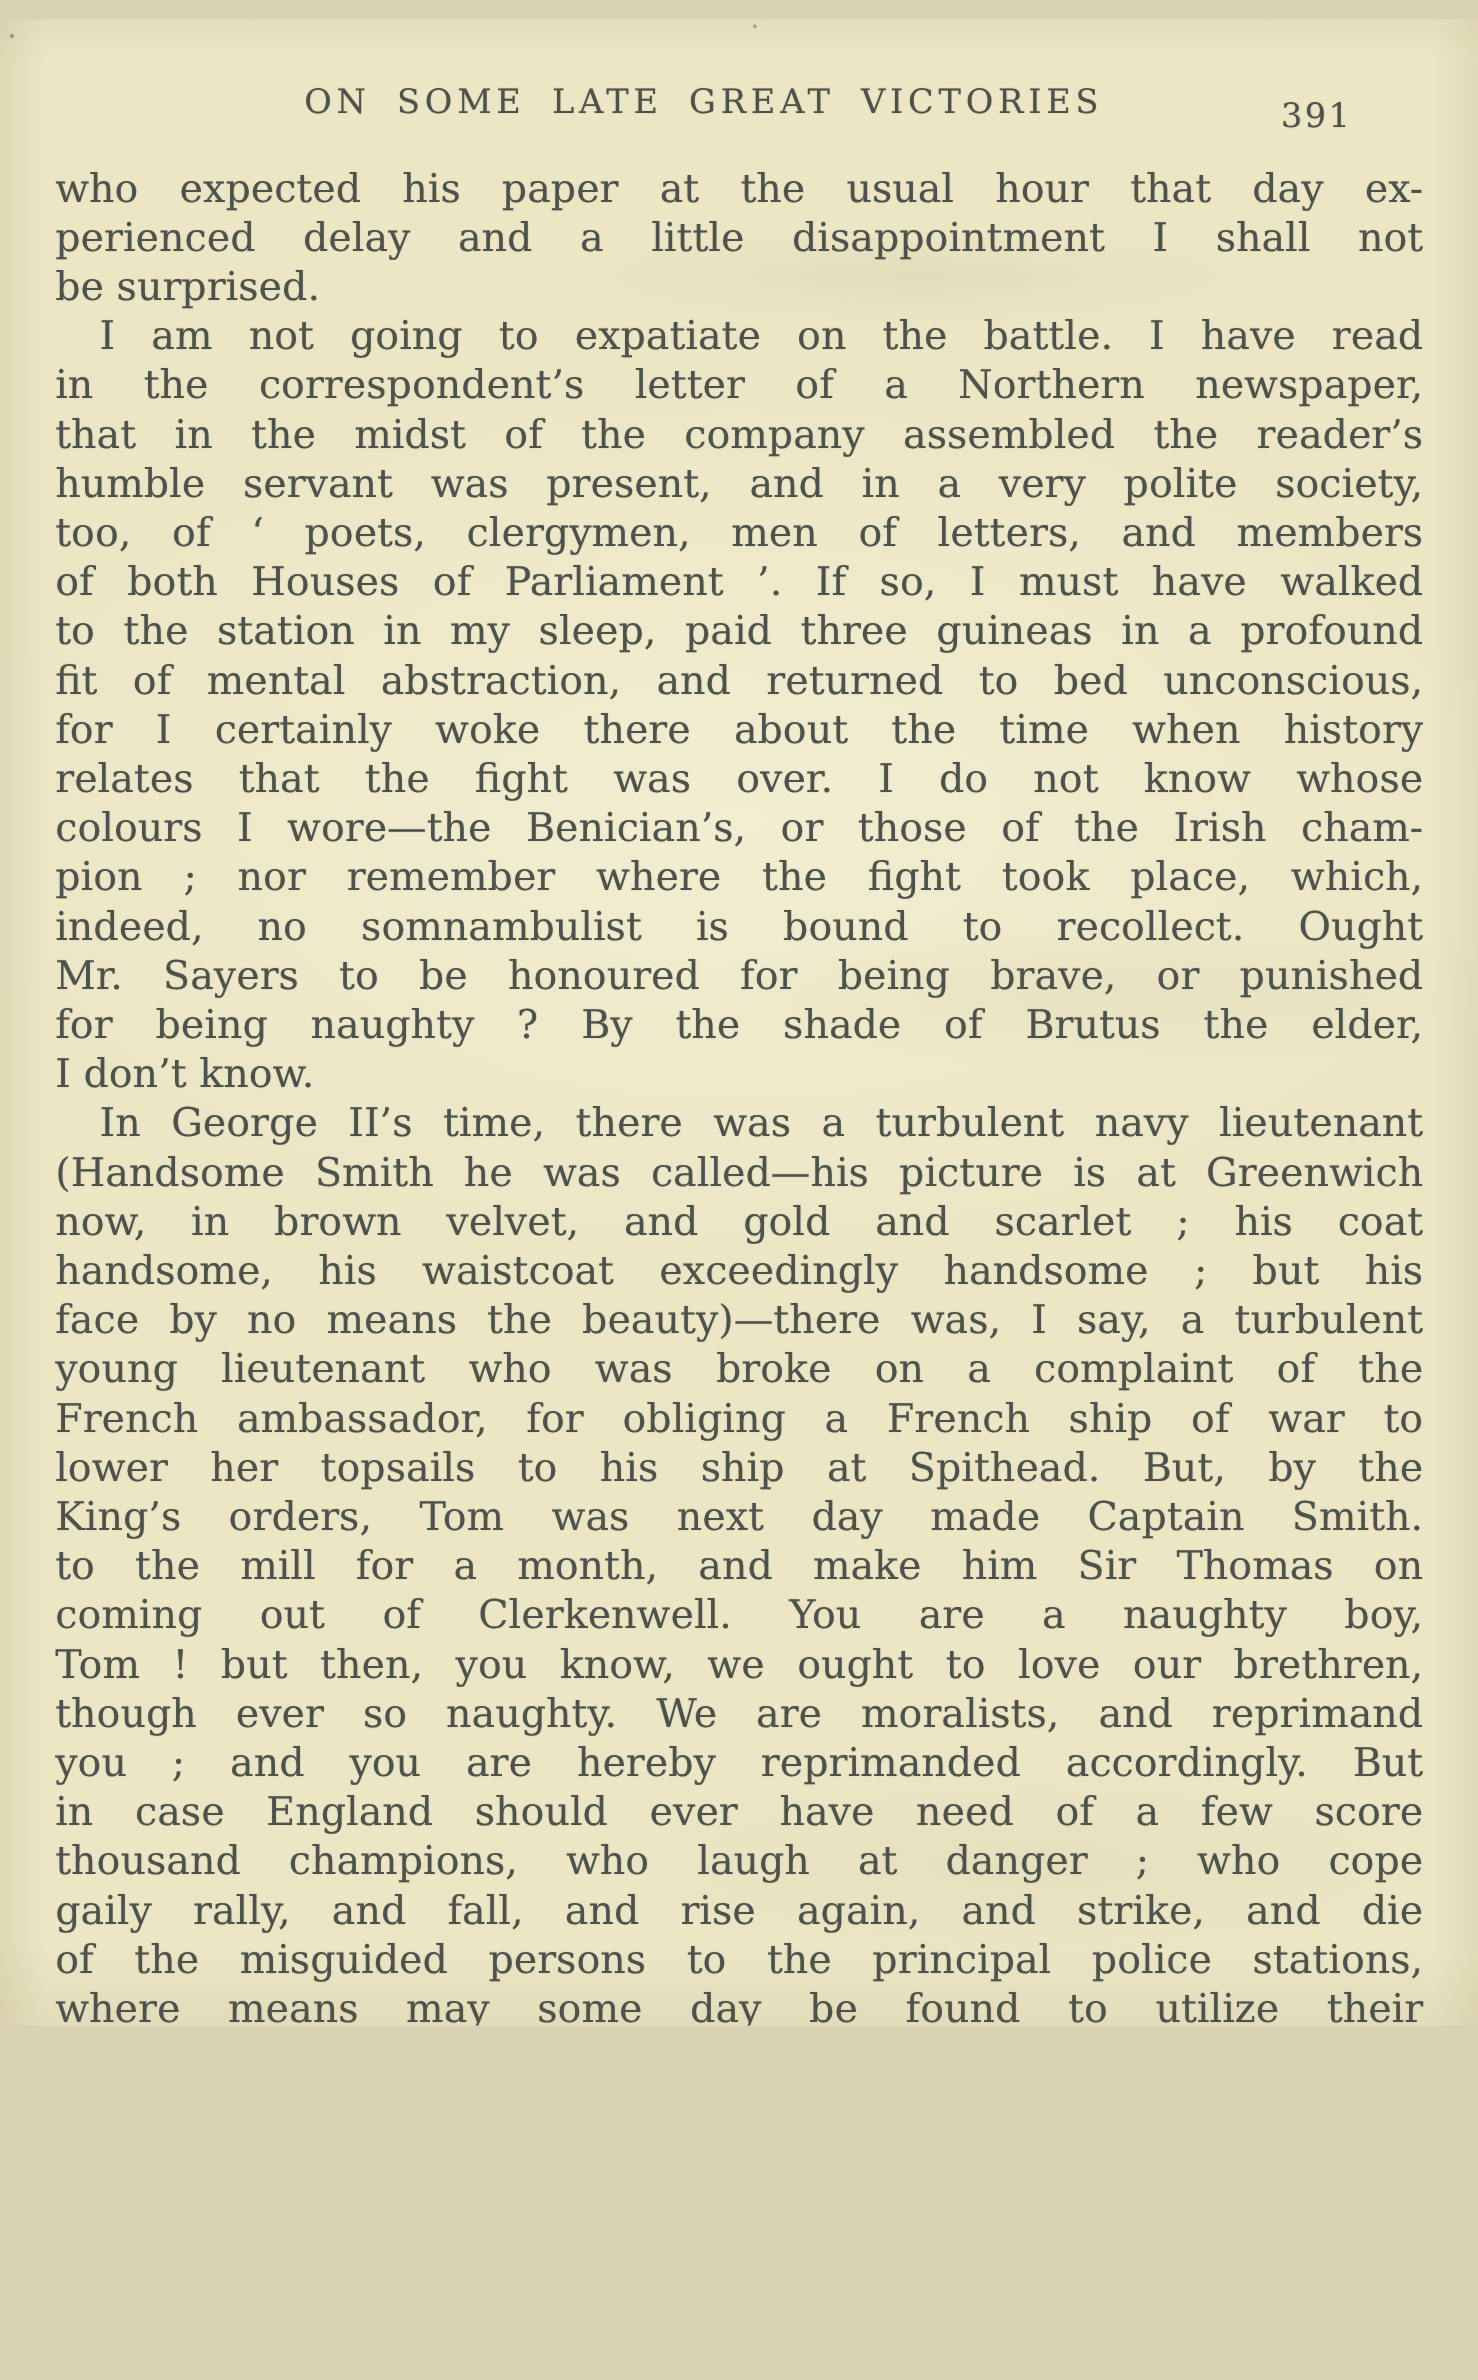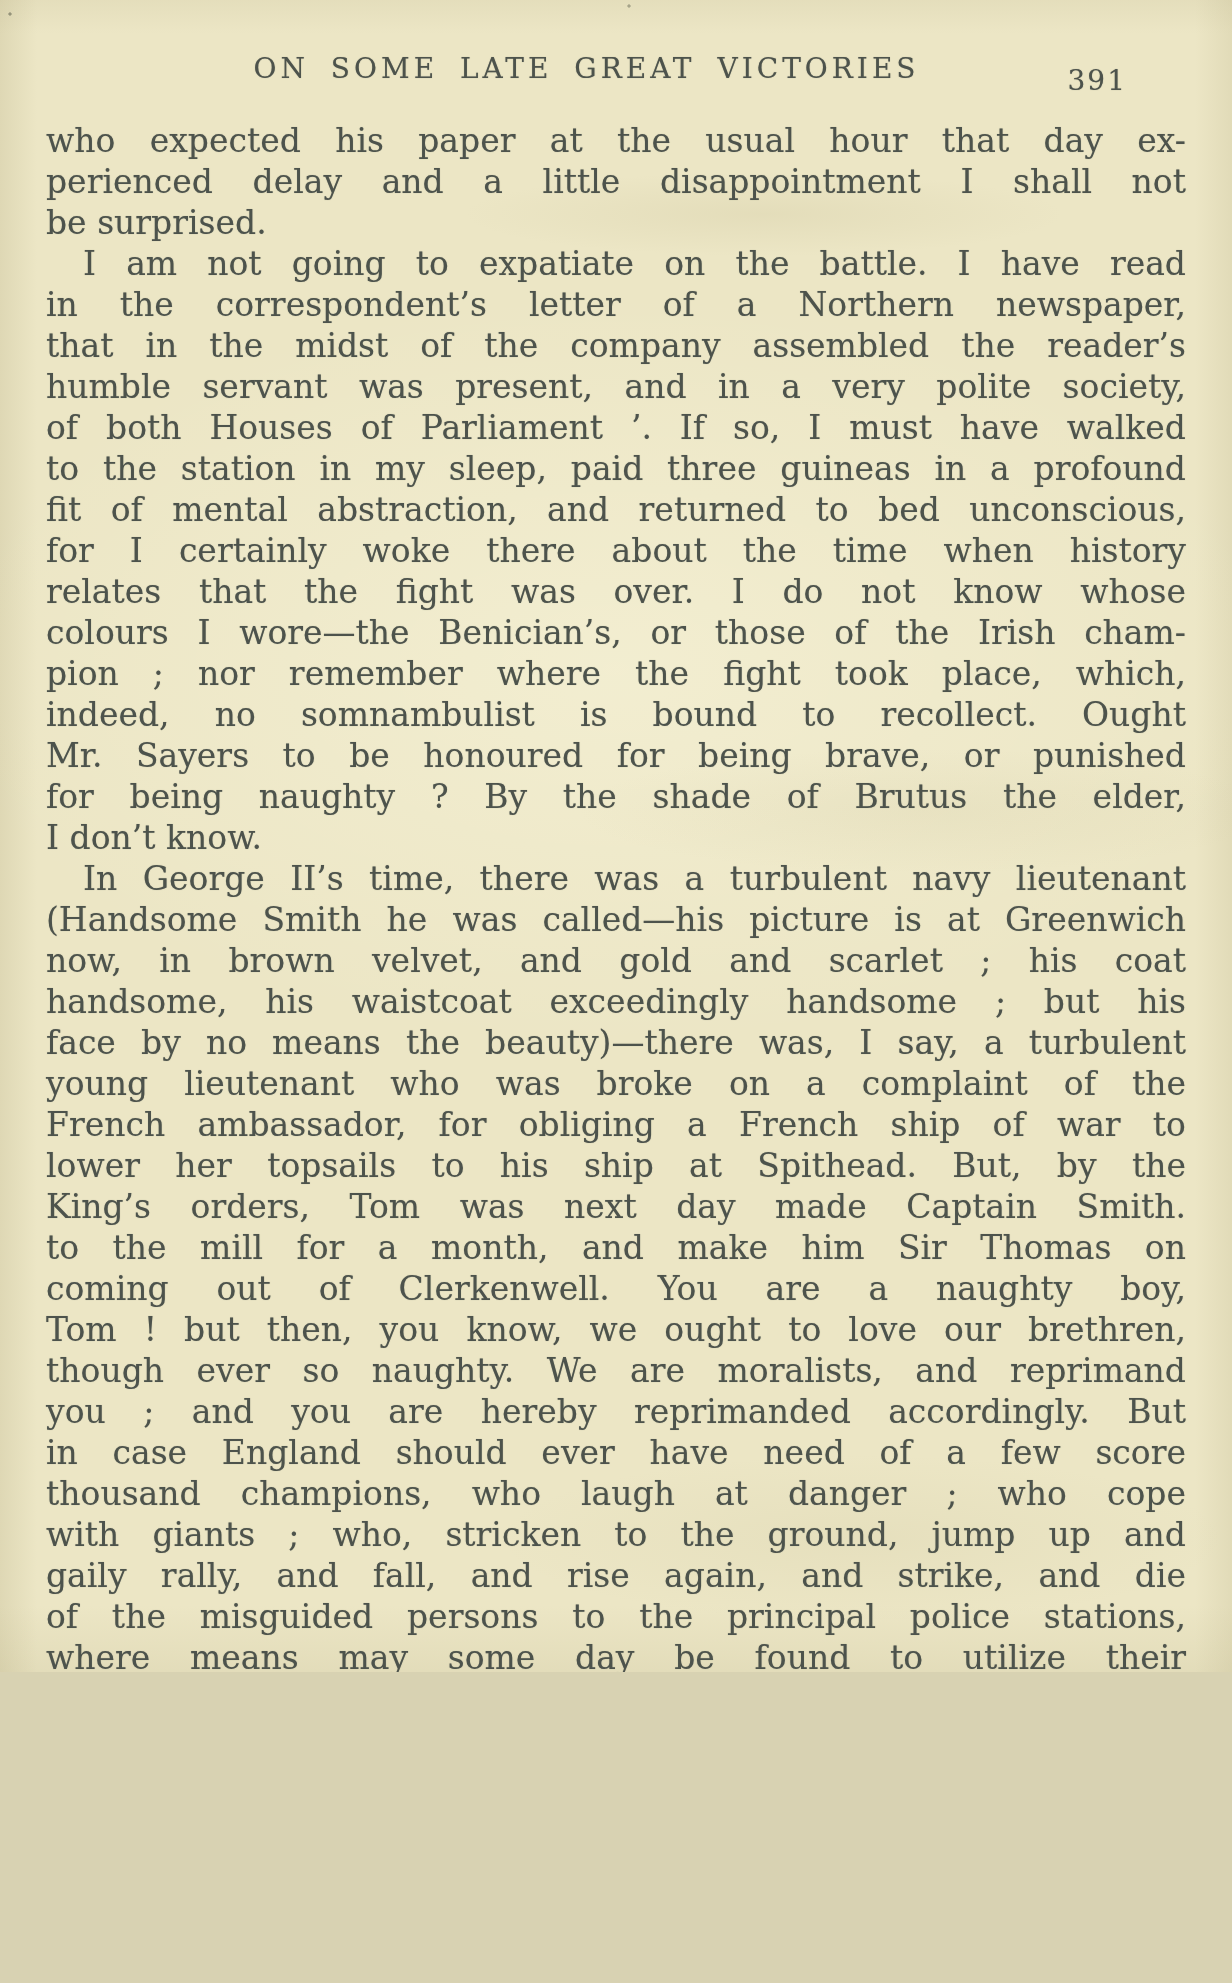--- a/index.html
+++ b/index.html
@@ -4,21 +4,21 @@
 <style>
   html, body {
     margin: 0;
     padding: 0;
     background: #d8d2b2;
   }
   .page {
     position: relative;
     width: 1232px;
     height: 1672px;
-    margin: 0 auto;
+    margin: 16px auto;
     overflow: hidden;
     background-color: #ece6c5;
     
     background-image:
       radial-gradient(circle 3px at 10px 14px, rgba(90,92,75,0.55) 0 40%, transparent 70%),
       radial-gradient(circle 3px at 629px 6px, rgba(90,92,75,0.45) 0 40%, transparent 70%),
       radial-gradient(ellipse 430px 60px at 62% 12.8%, rgba(176,166,120,0.14), transparent 70%),
       radial-gradient(ellipse 500px 90px at 75% 48.5%, rgba(176,166,120,0.10), transparent 70%),
       radial-gradient(ellipse 520px 120px at 70% 92%, rgba(176,166,120,0.10), transparent 70%),
       radial-gradient(ellipse 900px 500px at 50% 40%, rgba(255,252,230,0.35), transparent 75%),
@@ -85,20 +85,21 @@
       <div class="paragraph">
         <div class="line">who expected his paper at the usual hour that day ex-</div>
         <div class="line">perienced delay and a little disappointment I shall not</div>
         <div class="line line-last">be surprised.</div>
       </div>
       <div class="paragraph">
         <div class="line line-indent">I am not going to expatiate on the battle. I have read</div>
         <div class="line">in the correspondent’s letter of a Northern newspaper,</div>
         <div class="line">that in the midst of the company assembled the reader’s</div>
         <div class="line">humble servant was present, and in a very polite society,</div>
+        <div class="line">too, of ‘ poets, clergymen, men of letters, and members</div>
         <div class="line">of both Houses of Parliament ’. If so, I must have walked</div>
         <div class="line">to the station in my sleep, paid three guineas in a profound</div>
         <div class="line">fit of mental abstraction, and returned to bed unconscious,</div>
         <div class="line">for I certainly woke there about the time when history</div>
         <div class="line">relates that the fight was over. I do not know whose</div>
         <div class="line">colours I wore—the Benician’s, or those of the Irish cham-</div>
         <div class="line">pion ; nor remember where the fight took place, which,</div>
         <div class="line">indeed, no somnambulist is bound to recollect. Ought</div>
         <div class="line">Mr. Sayers to be honoured for being brave, or punished</div>
         <div class="line">for being naughty ? By the shade of Brutus the elder,</div>
@@ -114,19 +115,18 @@
         <div class="line">French ambassador, for obliging a French ship of war to</div>
         <div class="line">lower her topsails to his ship at Spithead. But, by the</div>
         <div class="line">King’s orders, Tom was next day made Captain Smith.</div>
         <div class="line">to the mill for a month, and make him Sir Thomas on</div>
         <div class="line">coming out of Clerkenwell. You are a naughty boy,</div>
         <div class="line">Tom ! but then, you know, we ought to love our brethren,</div>
         <div class="line">though ever so naughty. We are moralists, and reprimand</div>
         <div class="line">you ; and you are hereby reprimanded accordingly. But</div>
         <div class="line">in case England should ever have need of a few score</div>
         <div class="line">thousand champions, who laugh at danger ; who cope</div>
-        <div class="line">with giants ; who, stricken to the ground, jump up and</div>
         <div class="line">gaily rally, and fall, and rise again, and strike, and die</div>
         <div class="line">of the misguided persons to the principal police stations,</div>
         <div class="line">where means may some day be found to utilize their</div>
       </div>
     </div>
 </div>
 
 </body></html>

